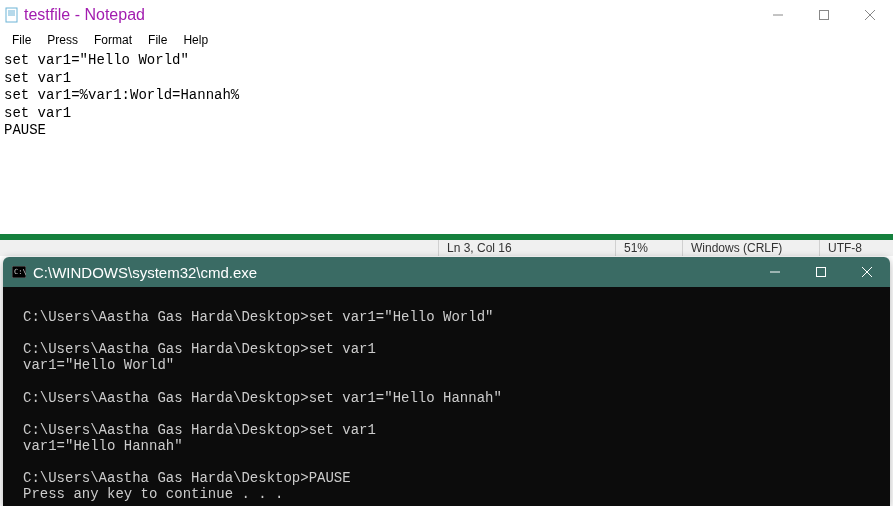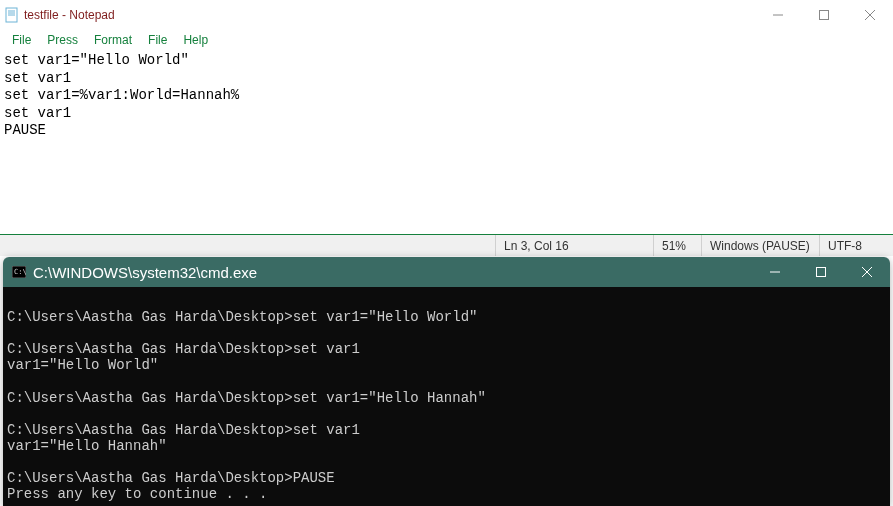--- a/index.html
+++ b/index.html
@@ -31,22 +31,22 @@
     }
     .np-icon {
       width: 16px;
       height: 16px;
       margin-right: 4px;
       display: flex;
       align-items: center;
       justify-content: center;
     }
     .np-title {
-      font-size: 12px;
-      color: #7f1d1d;
+      font-size: 16px;
+      color: #a21caf;
       flex: 0 0 auto;
       text-align: right;
     }
     .np-spacer { flex: 1; }
     .np-ctrl-group { display: flex; height: 100%; }
     .np-ctrl {
       width: 46px;
       height: 100%;
       display: flex;
       align-items: center;
@@ -58,41 +58,42 @@
     .np-menubar {
       height: 20px;
       display: flex;
       align-items: center;
       padding: 0 4px;
       gap: 0;
     }
     .np-menu {
       padding: 2px 8px;
       font-size: 12px;
-      color: #15803d;
+      color: #000000;
       cursor: default;
     }
     .np-editor {
       flex: 1;
       font-family: Consolas, "Courier New", monospace;
       font-size: 14px;
       padding: 2px 4px;
       white-space: pre;
       overflow: hidden;
       color: #000;
       line-height: 1.25;
     }
     .np-statusbar {
       height: 22px;
       display: flex;
       align-items: center;
       background: #f0f0f0;
-      border-top: 1px solid #15803d;
+      border-top: 6px solid #15803d;
       font-size: 12px;
       color: #333;
+      gap: 19px;
     }
     .np-status-cell {
       border-left: 1px solid #d0d0d0;
       padding: 0 8px;
       height: 100%;
       display: flex;
       align-items: center;
     }
     .np-status-spacer { flex: 1; border-left: none; }
     .np-status-pos { width: 158px; }
@@ -139,21 +140,21 @@
       color: #fff;
       font-size: 14px;
       cursor: default;
     }
     .cmd-body {
       flex: 1;
       background: #0c0c0c;
       color: #cccccc;
       font-family: Consolas, "Courier New", monospace;
       font-size: 14px;
-      padding: 6px 4px;
+      padding: 6px 20px;
       white-space: pre;
       line-height: 1.15;
       overflow: hidden;
     }
     .square-icon { width: 10px; height: 10px; border: 1px solid currentColor; }
   </style>
 </head>
 <body>
 
 <div class="notepad-window">
@@ -194,21 +195,21 @@
   </div>
   <div class="np-editor">set var1="Hello World"
 set var1
 set var1=%var1:World=Hannah%
 set var1
 PAUSE</div>
   <div class="np-statusbar">
     <div class="np-status-cell np-status-spacer"></div>
     <div class="np-status-cell np-status-pos">Ln 3, Col 16</div>
     <div class="np-status-cell np-status-zoom">51%</div>
-    <div class="np-status-cell np-status-le">Windows (PAUSE)</div>
+    <div class="np-status-cell np-status-le">Windows (CRLF)</div>
     <div class="np-status-cell np-status-enc">UTF-8</div>
   </div>
 </div>
 
 <div class="cmd-window">
   <div class="cmd-titlebar">
     <span class="cmd-icon">
       <svg width="14" height="12" viewBox="0 0 14 12">
         <rect x="0" y="0" width="14" height="12" fill="#000" stroke="#ccc" stroke-width="0.5"></rect>
         <text x="2" y="8" font-size="7" fill="#ccc" font-family="monospace">C:\</text>

